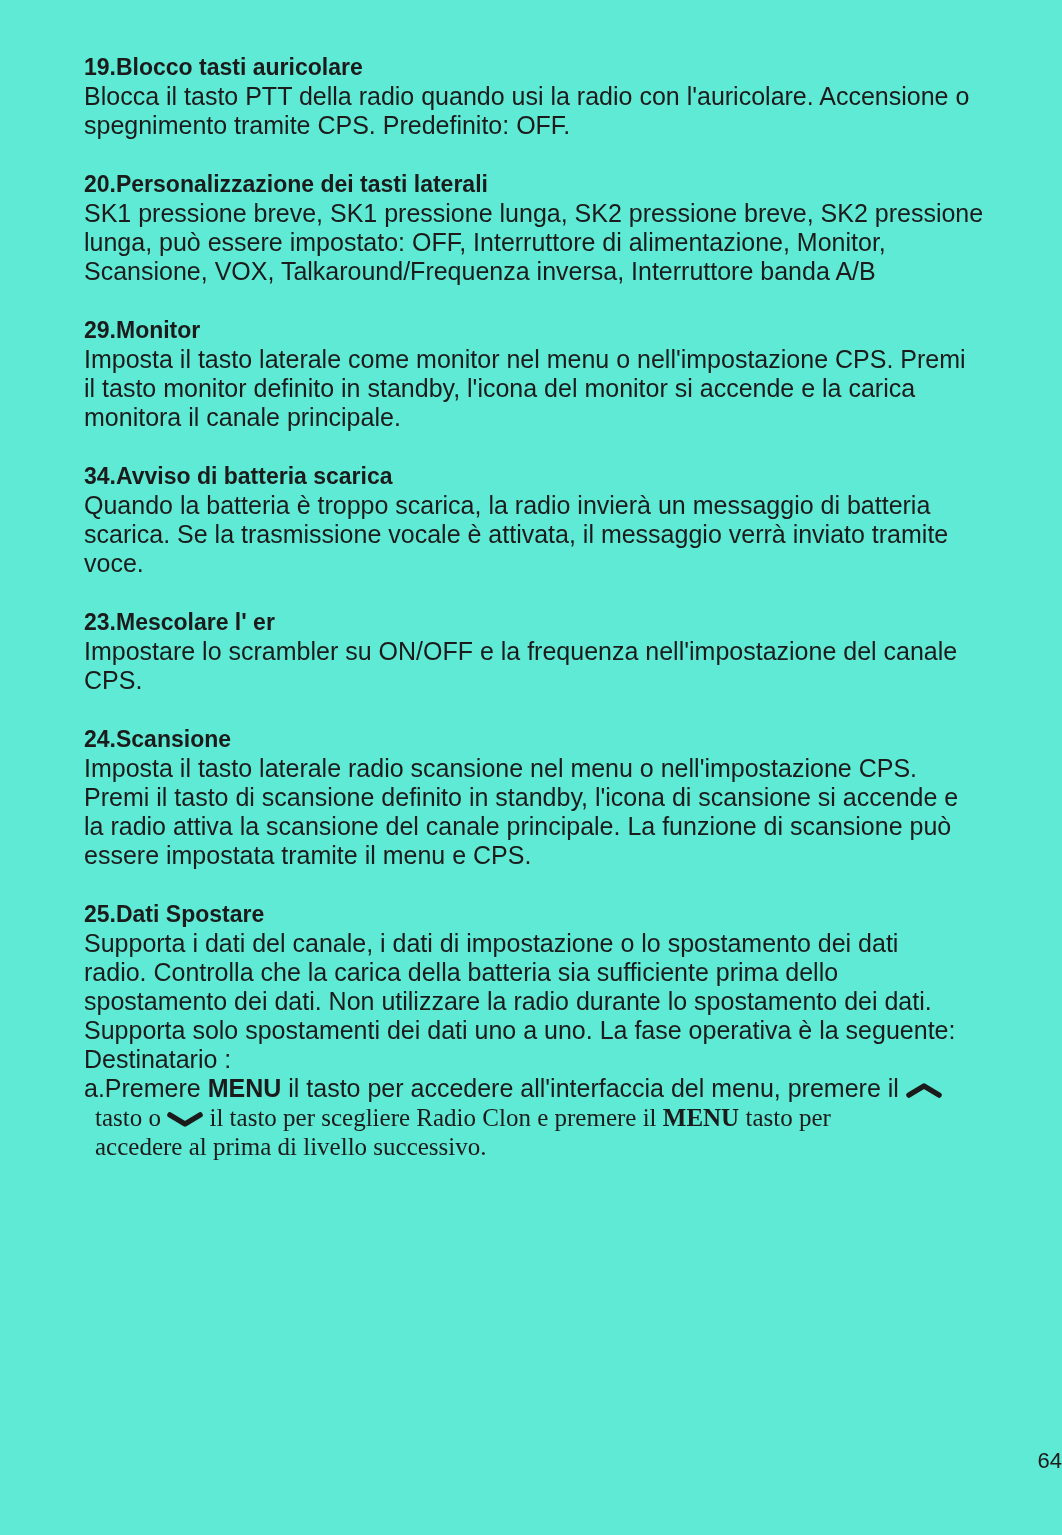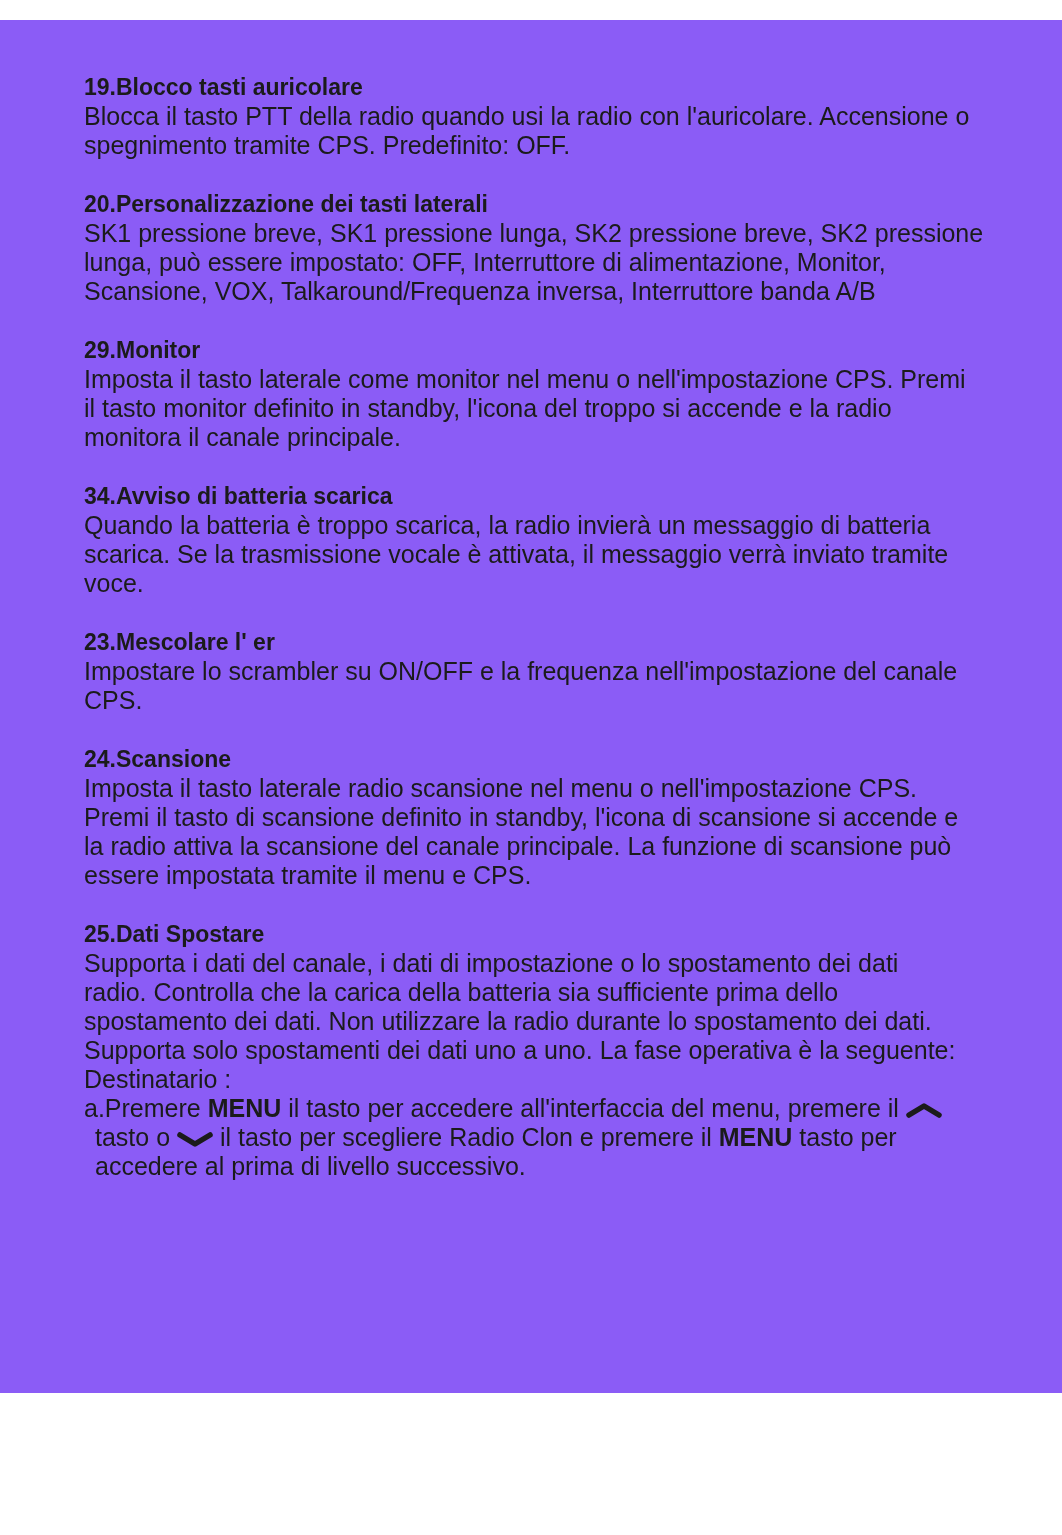--- a/index.html
+++ b/index.html
@@ -1,44 +1,43 @@
 <!DOCTYPE html>
 <html><head>
 <meta charset="utf-8">
 <style>
   html, body { margin: 0; padding: 0; background: #ffffff; }
   .page {
     position: relative;
     width: 1062px;
-    height: 1373px;
-    background: #8b5cf6;
+    height: 1535px;
+    background: #5eead4;
     font-family: "Liberation Sans", sans-serif;
     color: #1b1b1b;
     overflow: hidden;
-    margin-top: 20px;
   }
   .content {
     position: absolute;
     left: 84px;
     top: 53px;
     width: 906px;
   }
   section { margin: 0 0 30px 0; }
   .heading {
     font-size: 23px;
     line-height: 29px;
     font-weight: 700;
     white-space: pre;
   }
   .line {
     font-size: 25px;
     line-height: 29px;
     white-space: pre;
   }
-  .line.indent { padding-left: 11px; }
+  .line.indent { padding-left: 11px; font-family: Liberation Serif, serif; }
   .bold { font-weight: 700; }
   .chevron {
     display: inline-block;
     vertical-align: -1px;
     line-height: 0;
   }
   .chevron svg { display: inline-block; }
   .page-number {
     position: absolute;
     top: 1446px;
@@ -62,21 +61,21 @@
       </section>
       <section>
         <div class="heading">20.Personalizzazione dei tasti laterali</div>
         <div class="line">SK1 pressione breve, SK1 pressione lunga, SK2 pressione breve, SK2 pressione</div>
         <div class="line">lunga, può essere impostato: OFF, Interruttore di alimentazione, Monitor,</div>
         <div class="line">Scansione, VOX, Talkaround/Frequenza inversa, Interruttore banda A/B</div>
       </section>
       <section>
         <div class="heading">29.Monitor</div>
         <div class="line">Imposta il tasto laterale come monitor nel menu o nell'impostazione CPS. Premi</div>
-        <div class="line">il tasto monitor definito in standby, l'icona del troppo si accende e la radio</div>
+        <div class="line">il tasto monitor definito in standby, l'icona del monitor si accende e la carica</div>
         <div class="line">monitora il canale principale.</div>
       </section>
       <section>
         <div class="heading">34.Avviso di batteria scarica</div>
         <div class="line">Quando la batteria è troppo scarica, la radio invierà un messaggio di batteria</div>
         <div class="line">scarica. Se la trasmissione vocale è attivata, il messaggio verrà inviato tramite</div>
         <div class="line">voce.</div>
       </section>
       <section>
         <div class="heading">23.Mescolare l' er</div>

